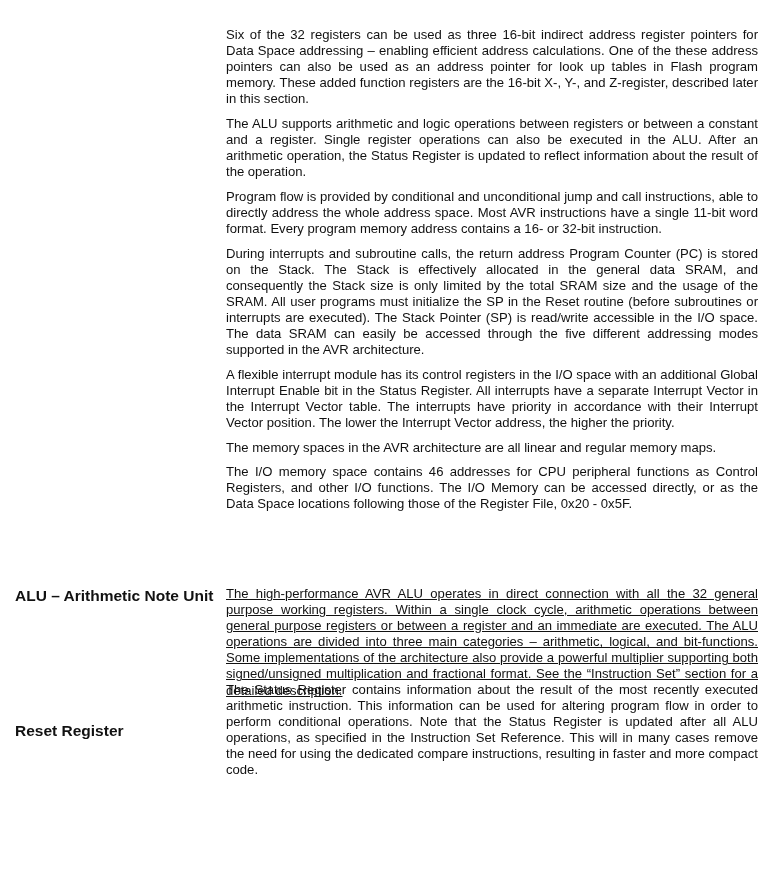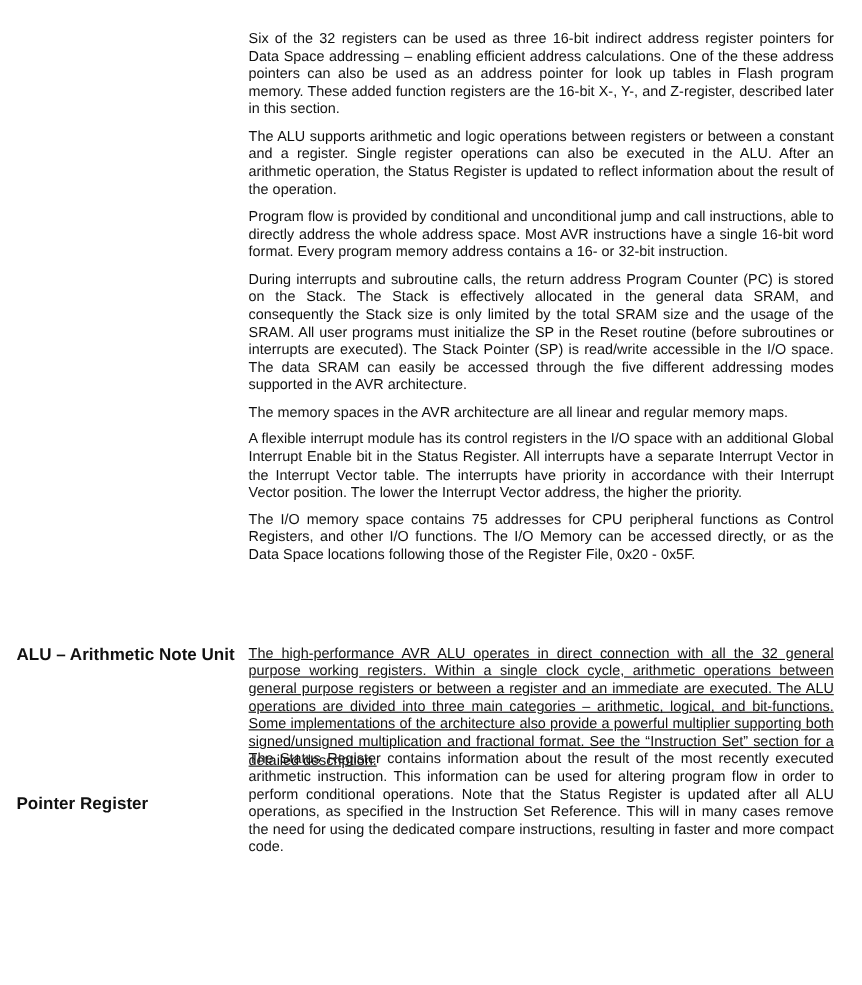--- a/index.html
+++ b/index.html
@@ -12,30 +12,30 @@
       line-height: 17px; margin: 0; }
   </style>
 </head>
 <body>
 
 <div class="page">
 
   <div class="body-col" style="top:27px;">
     <p class="para">Six of the 32 registers can be used as three 16-bit indirect address register pointers for Data Space addressing – enabling efficient address calculations. One of the these address pointers can also be used as an address pointer for look up tables in Flash program memory. These added function registers are the 16-bit X-, Y-, and Z-register, described later in this section.</p>
     <p class="para">The ALU supports arithmetic and logic operations between registers or between a constant and a register. Single register operations can also be executed in the ALU. After an arithmetic operation, the Status Register is updated to reflect information about the result of the operation.</p>
-    <p class="para">Program flow is provided by conditional and unconditional jump and call instructions, able to directly address the whole address space. Most AVR instructions have a single 16-bit word format. Every program memory address contains a 16- or 32-bit instruction.</p>
+    <p class="para">Program flow is provided by conditional and unconditional jump and call instructions, able to directly address the whole address space. Most AVR instructions have a single 11-bit word format. Every program memory address contains a 16- or 32-bit instruction.</p>
     <p class="para">During interrupts and subroutine calls, the return address Program Counter (PC) is stored on the Stack. The Stack is effectively allocated in the general data SRAM, and consequently the Stack size is only limited by the total SRAM size and the usage of the SRAM. All user programs must initialize the SP in the Reset routine (before subroutines or interrupts are executed). The Stack Pointer (SP) is read/write accessible in the I/O space. The data SRAM can easily be accessed through the five different addressing modes supported in the AVR architecture.</p>
+    <p class="para">A flexible interrupt module has its control registers in the I/O space with an additional Global Interrupt Enable bit in the Status Register. All interrupts have a separate Interrupt Vector in the Interrupt Vector table. The interrupts have priority in accordance with their Interrupt Vector position. The lower the Interrupt Vector address, the higher the priority.</p>
     <p class="para">The memory spaces in the AVR architecture are all linear and regular memory maps.</p>
-    <p class="para">A flexible interrupt module has its control registers in the I/O space with an additional Global Interrupt Enable bit in the Status Register. All interrupts have a separate Interrupt Vector in the Interrupt Vector table. The interrupts have priority in accordance with their Interrupt Vector position. The lower the Interrupt Vector address, the higher the priority.</p>
-    <p class="para">The I/O memory space contains 75 addresses for CPU peripheral functions as Control Registers, and other I/O functions. The I/O Memory can be accessed directly, or as the Data Space locations following those of the Register File, 0x20 - 0x5F.</p>
+    <p class="para">The I/O memory space contains 46 addresses for CPU peripheral functions as Control Registers, and other I/O functions. The I/O Memory can be accessed directly, or as the Data Space locations following those of the Register File, 0x20 - 0x5F.</p>
   </div>
 
   <h2 class="sect-title" style="top:587px;">ALU – Arithmetic Note Unit</h2>
   <div class="body-col" style="top:586px;text-decoration:underline;">
     <p class="para">The high-performance AVR ALU operates in direct connection with all the 32 general purpose working registers. Within a single clock cycle, arithmetic operations between general purpose registers or between a register and an immediate are executed. The ALU operations are divided into three main categories – arithmetic, logical, and bit-functions. Some implementations of the architecture also provide a powerful multiplier supporting both signed/unsigned multiplication and fractional format. See the “Instruction Set” section for a detailed description.</p>
   </div>
 
-  <h2 class="sect-title" style="top:722px;">Pointer Register</h2>
+  <h2 class="sect-title" style="top:722px;">Reset Register</h2>
   <div class="body-col" style="top:682px;">
     <p class="para">The Status Register contains information about the result of the most recently executed arithmetic instruction. This information can be used for altering program flow in order to perform conditional operations. Note that the Status Register is updated after all ALU operations, as specified in the Instruction Set Reference. This will in many cases remove the need for using the dedicated compare instructions, resulting in faster and more compact code.</p>
   </div>
 
 </div>
 
 </body></html>

